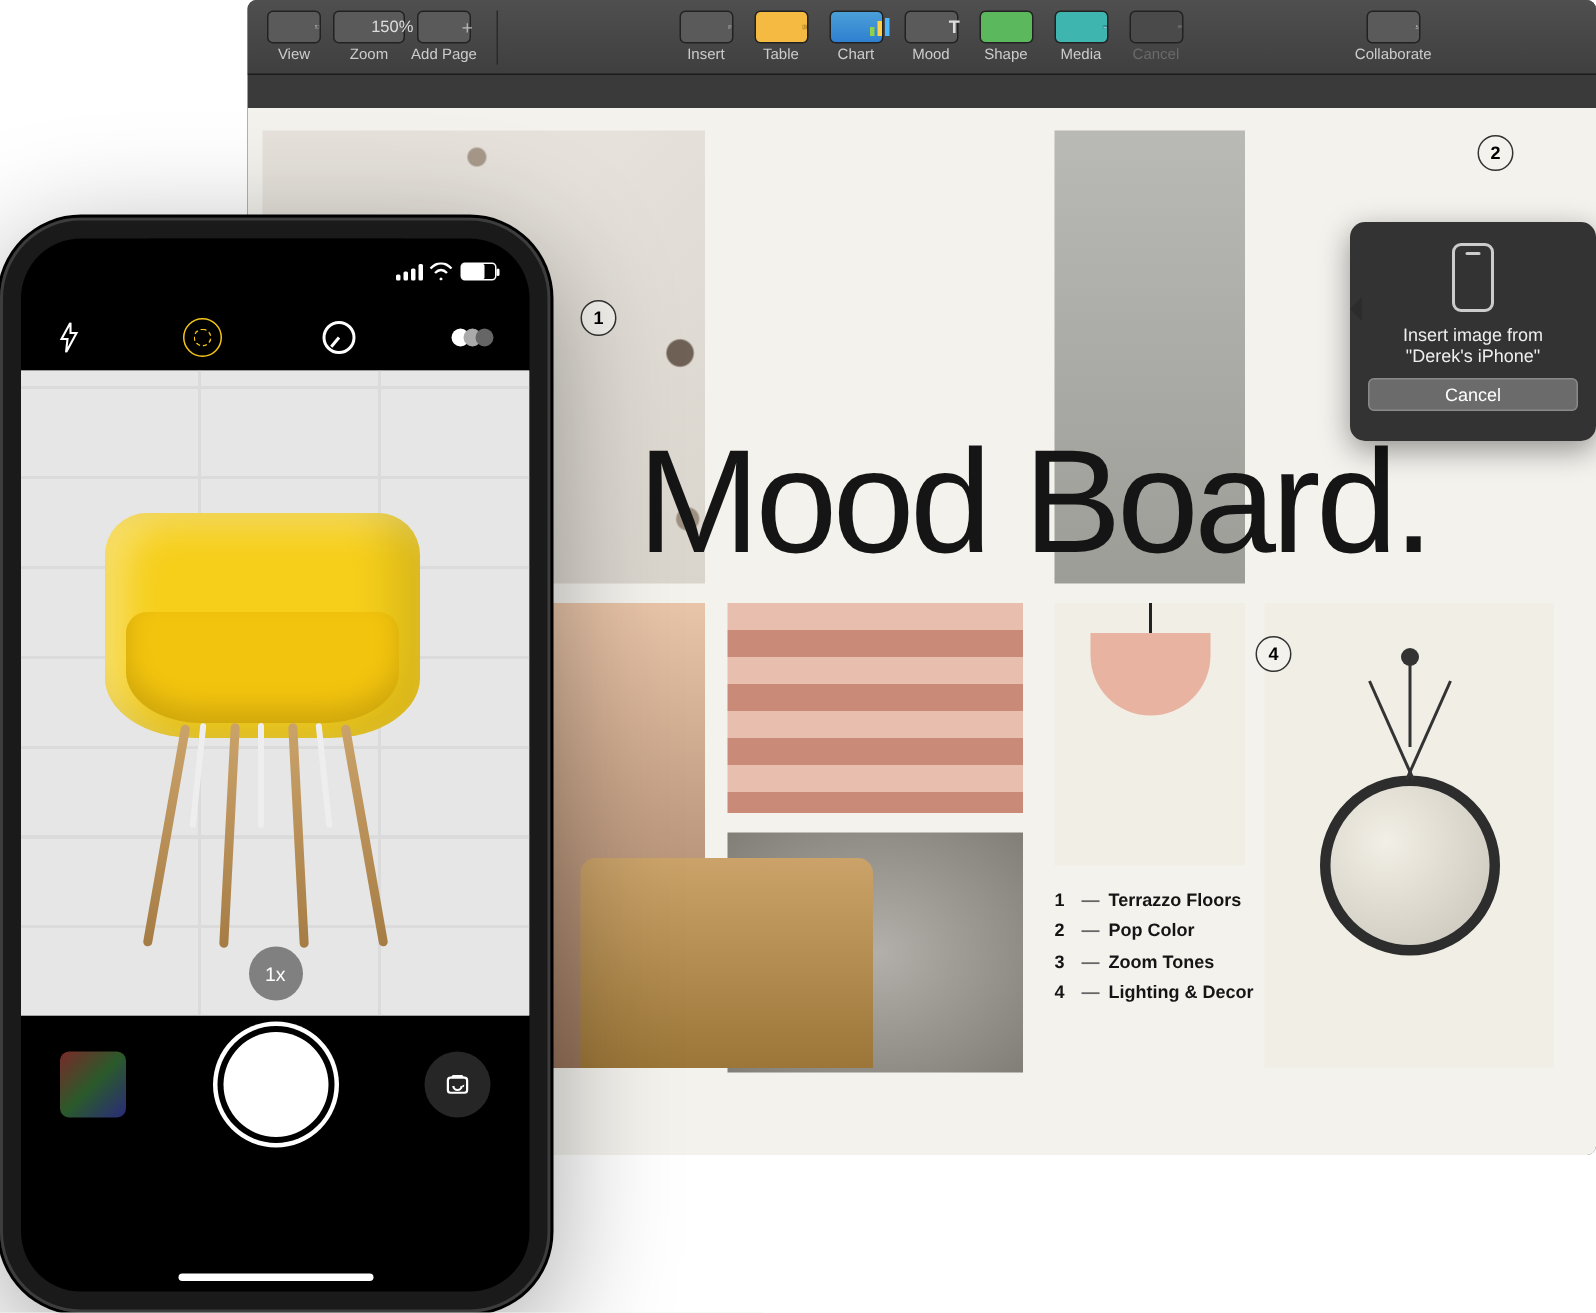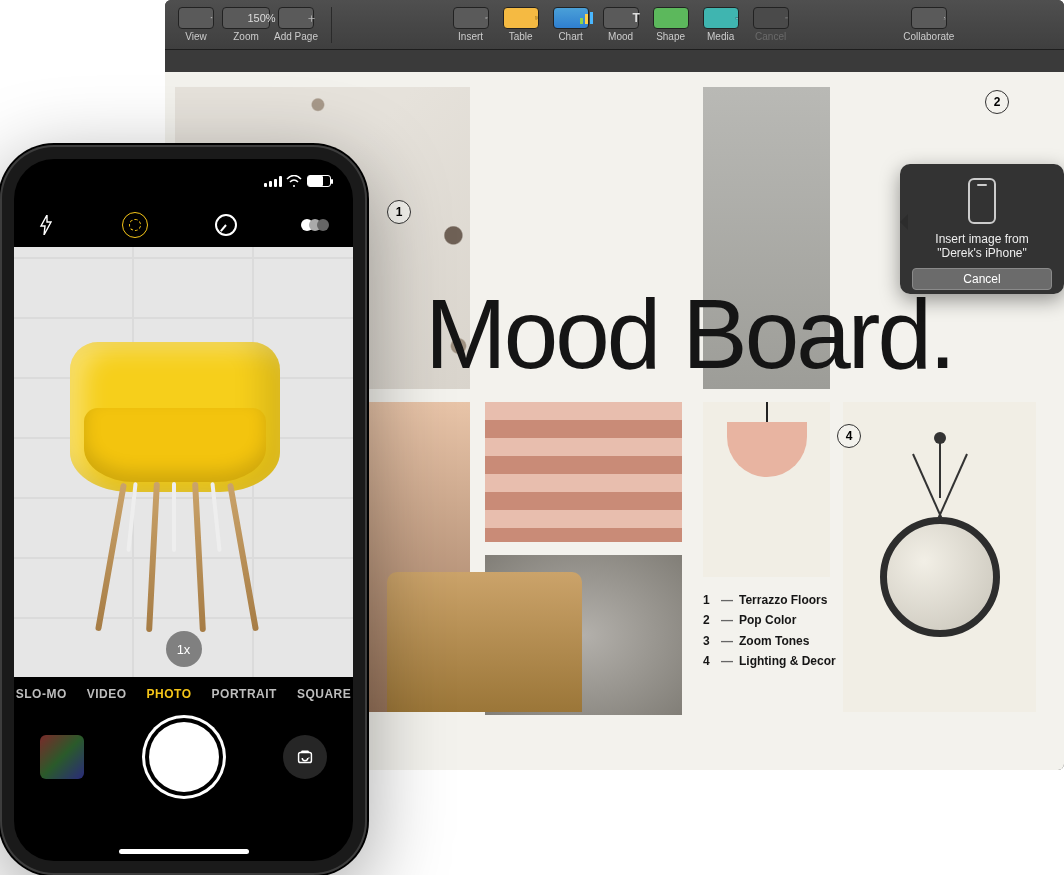--- a/index.html
+++ b/index.html
@@ -128,22 +128,22 @@
 
   .legend{
     position:absolute;left:538px;top:518px;width:170px;font-size:12px;font-weight:700;line-height:1.7;color:#151515;
   }
   .legend-row{display:flex;gap:6px;}
   .legend-row .num{width:12px;}
   .legend-row .dash{color:#666;}
 
   
   .popover{
-    position:absolute;left:900px;top:164px;width:164px;
-    background:rgba(44,44,44,0.97);border-radius:10px;padding:14px 12px 4px;
+    position:absolute;left:900px;top:148px;width:164px;
+    background:rgba(44,44,44,0.97);border-radius:10px;padding:14px 12px 20px;
     color:#eee;font-size:12px;text-align:center;
     box-shadow:0 6px 20px rgba(0,0,0,0.4);
     z-index:20;
   }
   .popover::before{
     content:"";position:absolute;left:-8px;top:50px;
     border:8px solid transparent;border-right-color:rgba(44,44,44,0.97);
   }
   .phone-ico{width:28px;height:46px;border:2px solid #ccc;border-radius:6px;margin:0 auto 8px;position:relative;}
   .phone-ico::after{content:"";position:absolute;top:4px;left:50%;width:10px;height:2px;background:#ccc;border-radius:1px;transform:translateX(-50%);}
@@ -442,27 +442,20 @@
               <b></b>
               <b></b>
               <i></i>
               <i></i>
               <i></i>
             </div>
         </div>
         <div class="zoom-badge">1x</div>
       </div>
 
-      <div class="cam-modes">
-        <span>SLO-MO</span>
-        <span>VIDEO</span>
-        <span class="active">PHOTO</span>
-        <span>PORTRAIT</span>
-        <span>SQUARE</span>
-      </div>
 
       <div class="cam-bottom">
         <div class="thumb"></div>
         <div class="shutter"></div>
         <div class="flip">
           <svg viewBox="0 0 24 24">
               <path d="M7 7h10l-1.5-2h-7z" fill="#fff"></path>
               <rect x="5" y="7" width="14" height="11" rx="2" fill="none" stroke="#fff" stroke-width="1.6"></rect>
               <path d="M9 13a3 3 0 1 0 6 0" fill="none" stroke="#fff" stroke-width="1.6"></path>
               <path d="M15 13l2-1-0.5 2z" fill="#fff"></path>

